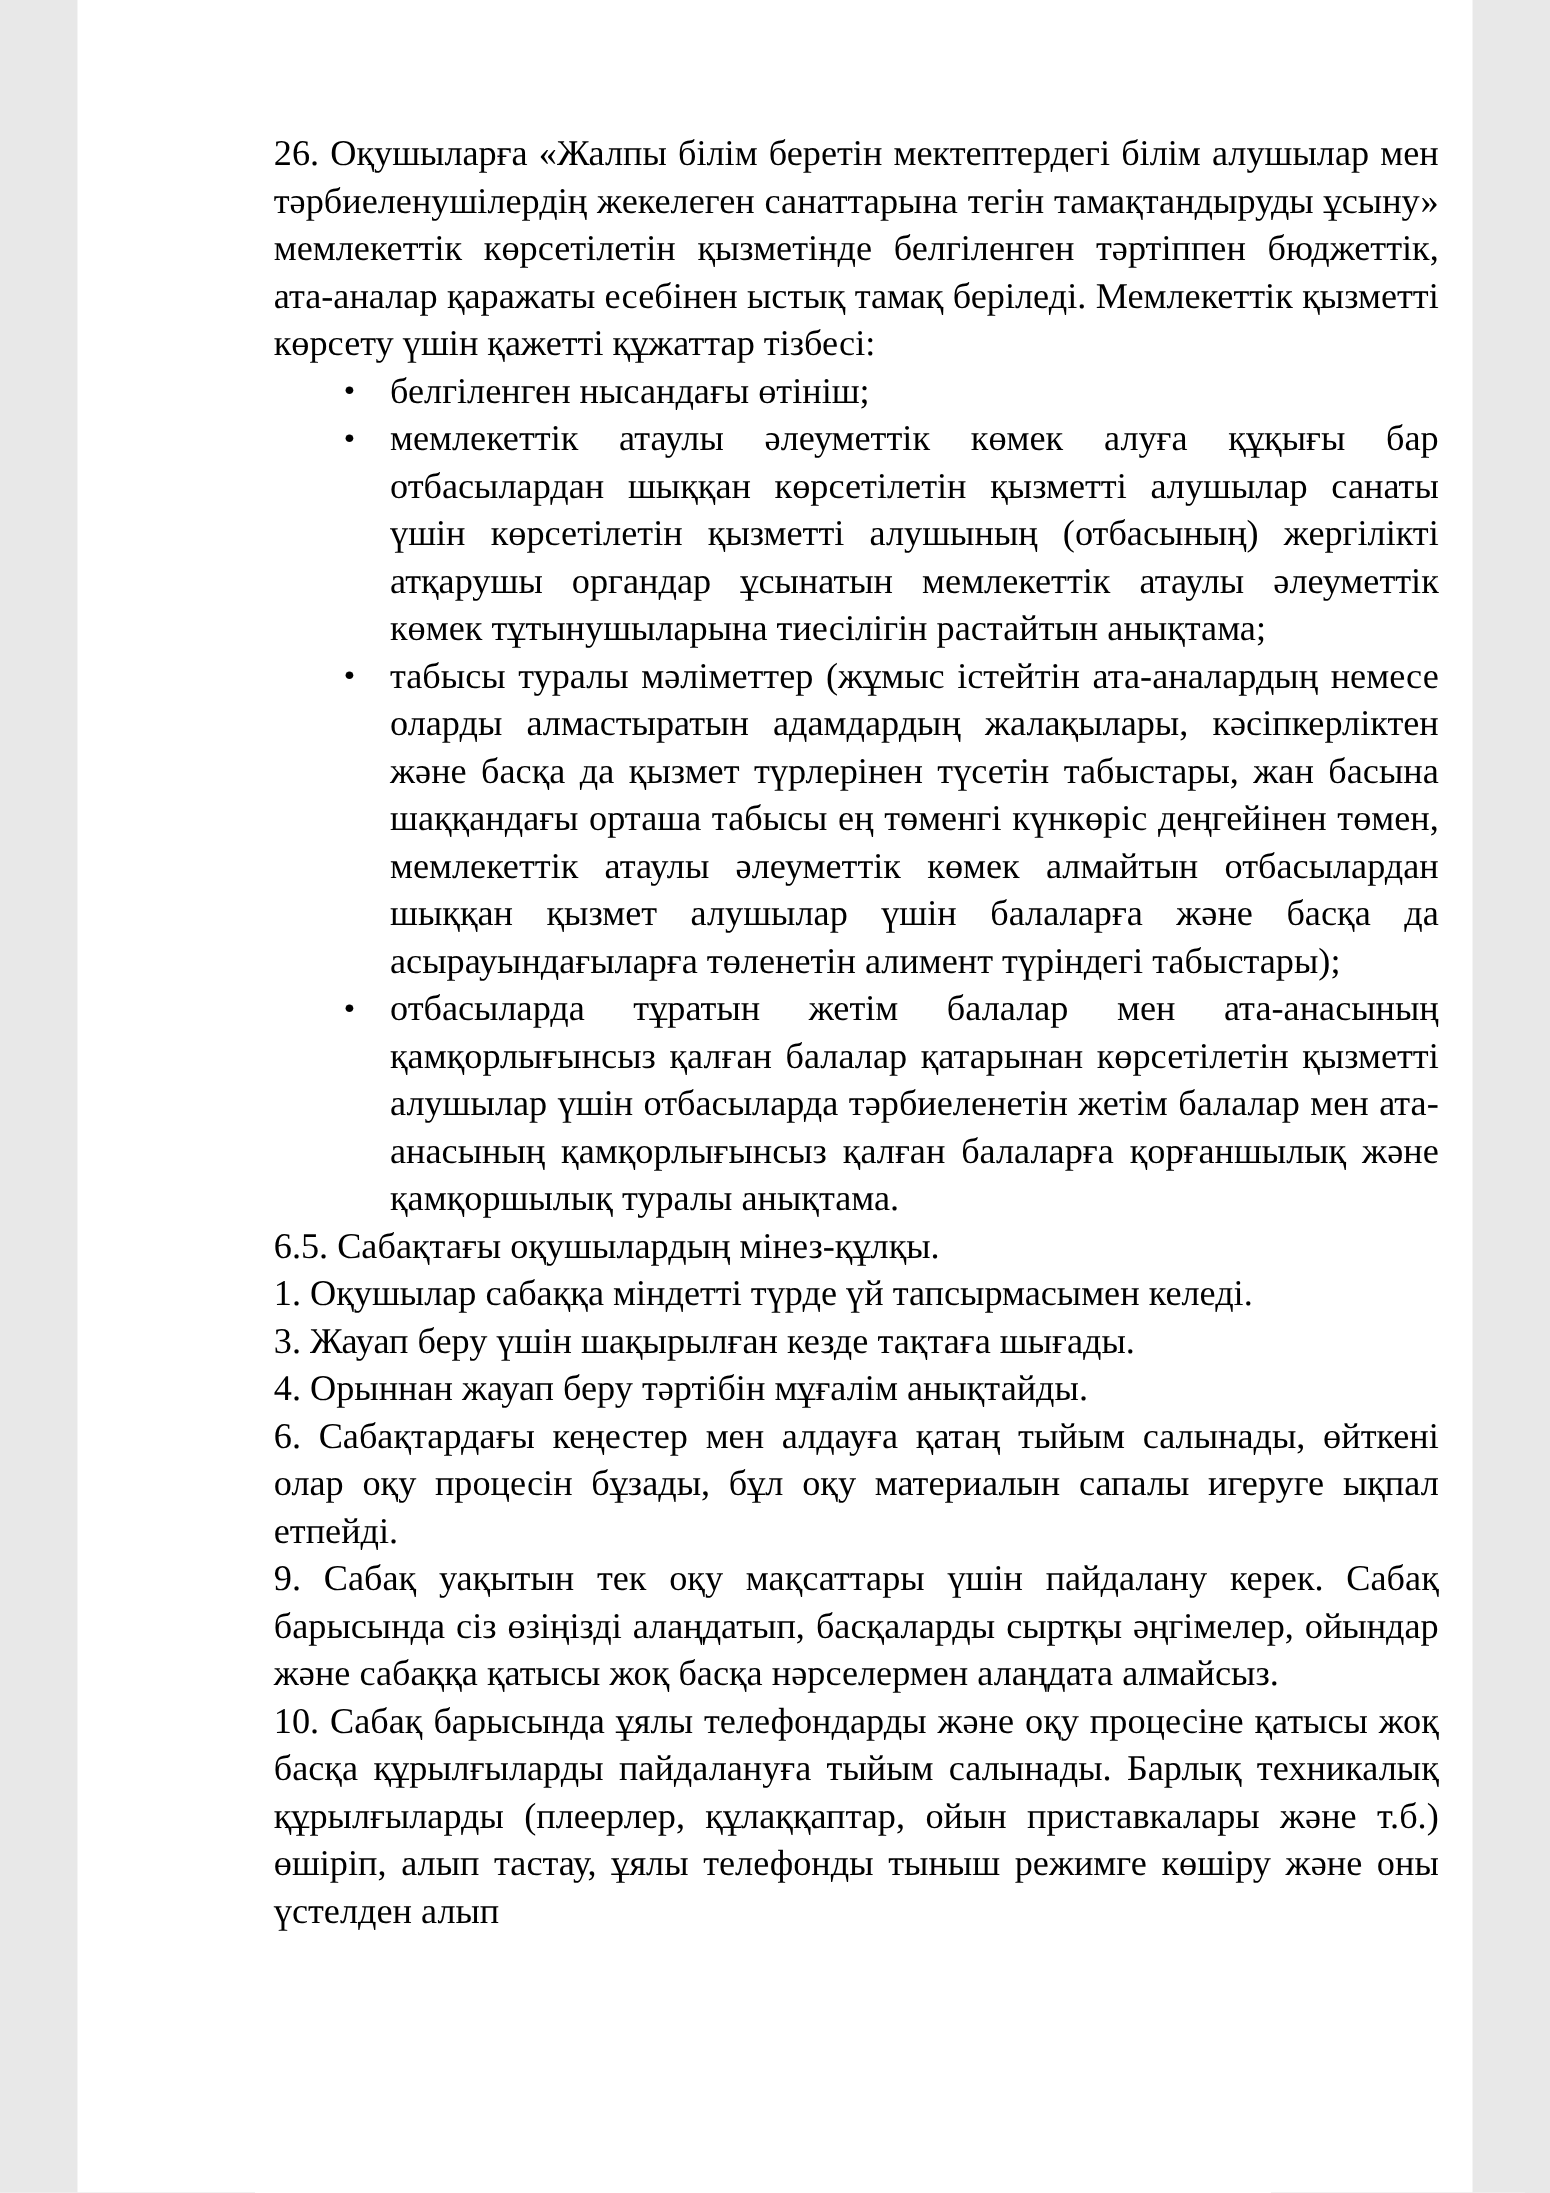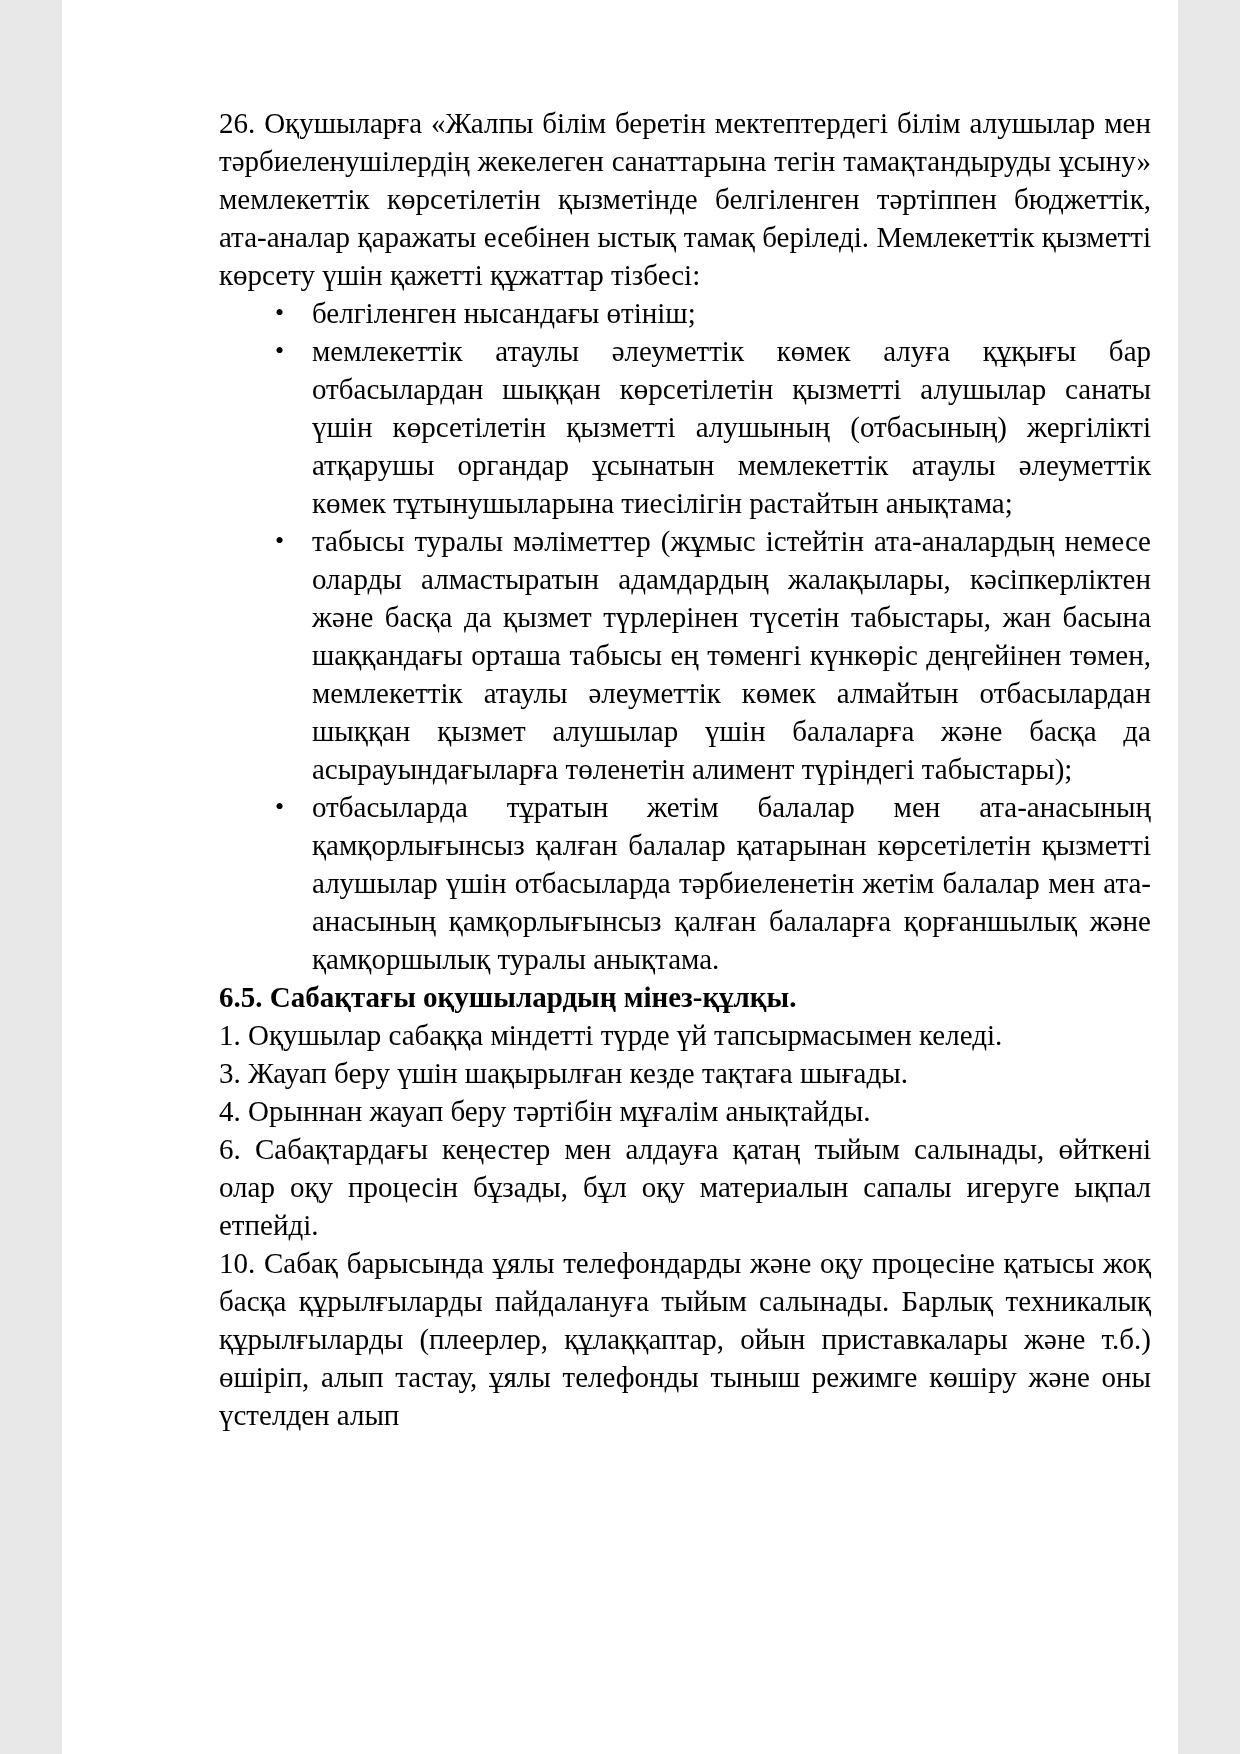--- a/index.html
+++ b/index.html
@@ -40,21 +40,21 @@
     position: relative;
     text-align: justify;
   }
   ul.req-list li .bullet {
     position: absolute;
     left: -37px;
     top: 0;
     font-size: 26px;
   }
   p.heading {
-    font-weight: bold;
+    font-weight: normal;
     text-align: left;
   }
 </style>
 </head>
 <body>
 
 <div class="page">
   <div class="content">
 
     <p>26. Оқушыларға «Жалпы білім беретін мектептердегі білім алушылар мен тәрбиеленушілердің жекелеген санаттарына тегін тамақтандыруды ұсыну» мемлекеттік көрсетілетін қызметінде белгіленген тәртіппен бюджеттік, ата-аналар қаражаты есебінен ыстық тамақ беріледі. Мемлекеттік қызметті көрсету үшін қажетті құжаттар тізбесі:</p>
@@ -77,16 +77,17 @@
         <span>отбасыларда тұратын жетім балалар мен ата-анасының қамқорлығынсыз қалған балалар қатарынан көрсетілетін қызметті алушылар үшін отбасыларда тәрбиеленетін жетім балалар мен ата-анасының қамқорлығынсыз қалған балаларға қорғаншылық және қамқоршылық туралы анықтама.</span>
       </li>
     </ul>
 
     <p class="heading">6.5. Сабақтағы оқушылардың мінез-құлқы.</p>
 
     <p>1. Оқушылар сабаққа міндетті түрде үй тапсырмасымен келеді.</p>
     <p>3. Жауап беру үшін шақырылған кезде тақтаға шығады.</p>
     <p>4. Орыннан жауап беру тәртібін мұғалім анықтайды.</p>
     <p>6. Сабақтардағы кеңестер мен алдауға қатаң тыйым салынады, өйткені олар оқу процесін бұзады, бұл оқу материалын сапалы игеруге ықпал етпейді.</p>
+    <p>9. Сабақ уақытын тек оқу мақсаттары үшін пайдалану керек. Сабақ барысында сіз өзіңізді алаңдатып, басқаларды сыртқы әңгімелер, ойындар және сабаққа қатысы жоқ басқа нәрселермен алаңдата алмайсыз.</p>
     <p>10. Сабақ барысында ұялы телефондарды және оқу процесіне қатысы жоқ басқа құрылғыларды пайдалануға тыйым салынады. Барлық техникалық құрылғыларды (плеерлер, құлаққаптар, ойын приставкалары және т.б.) өшіріп, алып тастау, ұялы телефонды тыныш режимге көшіру және оны үстелден алып</p>
 
   </div>
 </div>
 
 </body></html>

